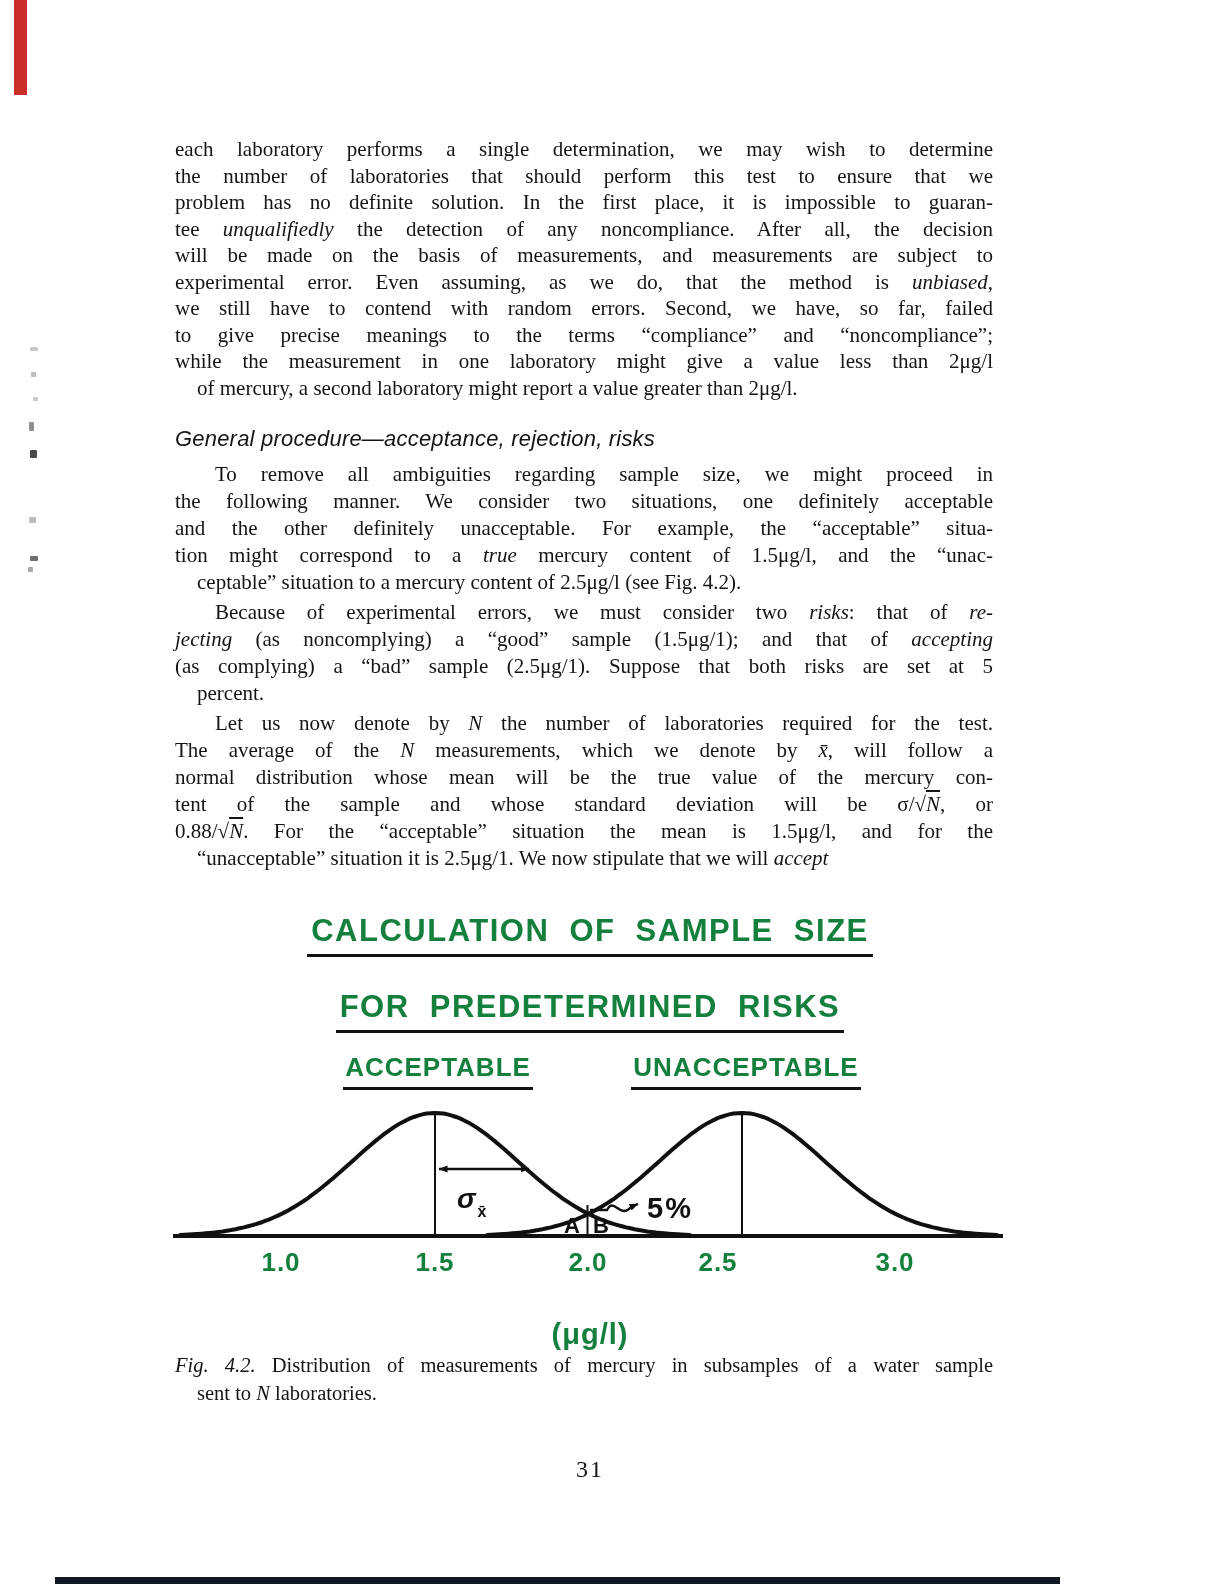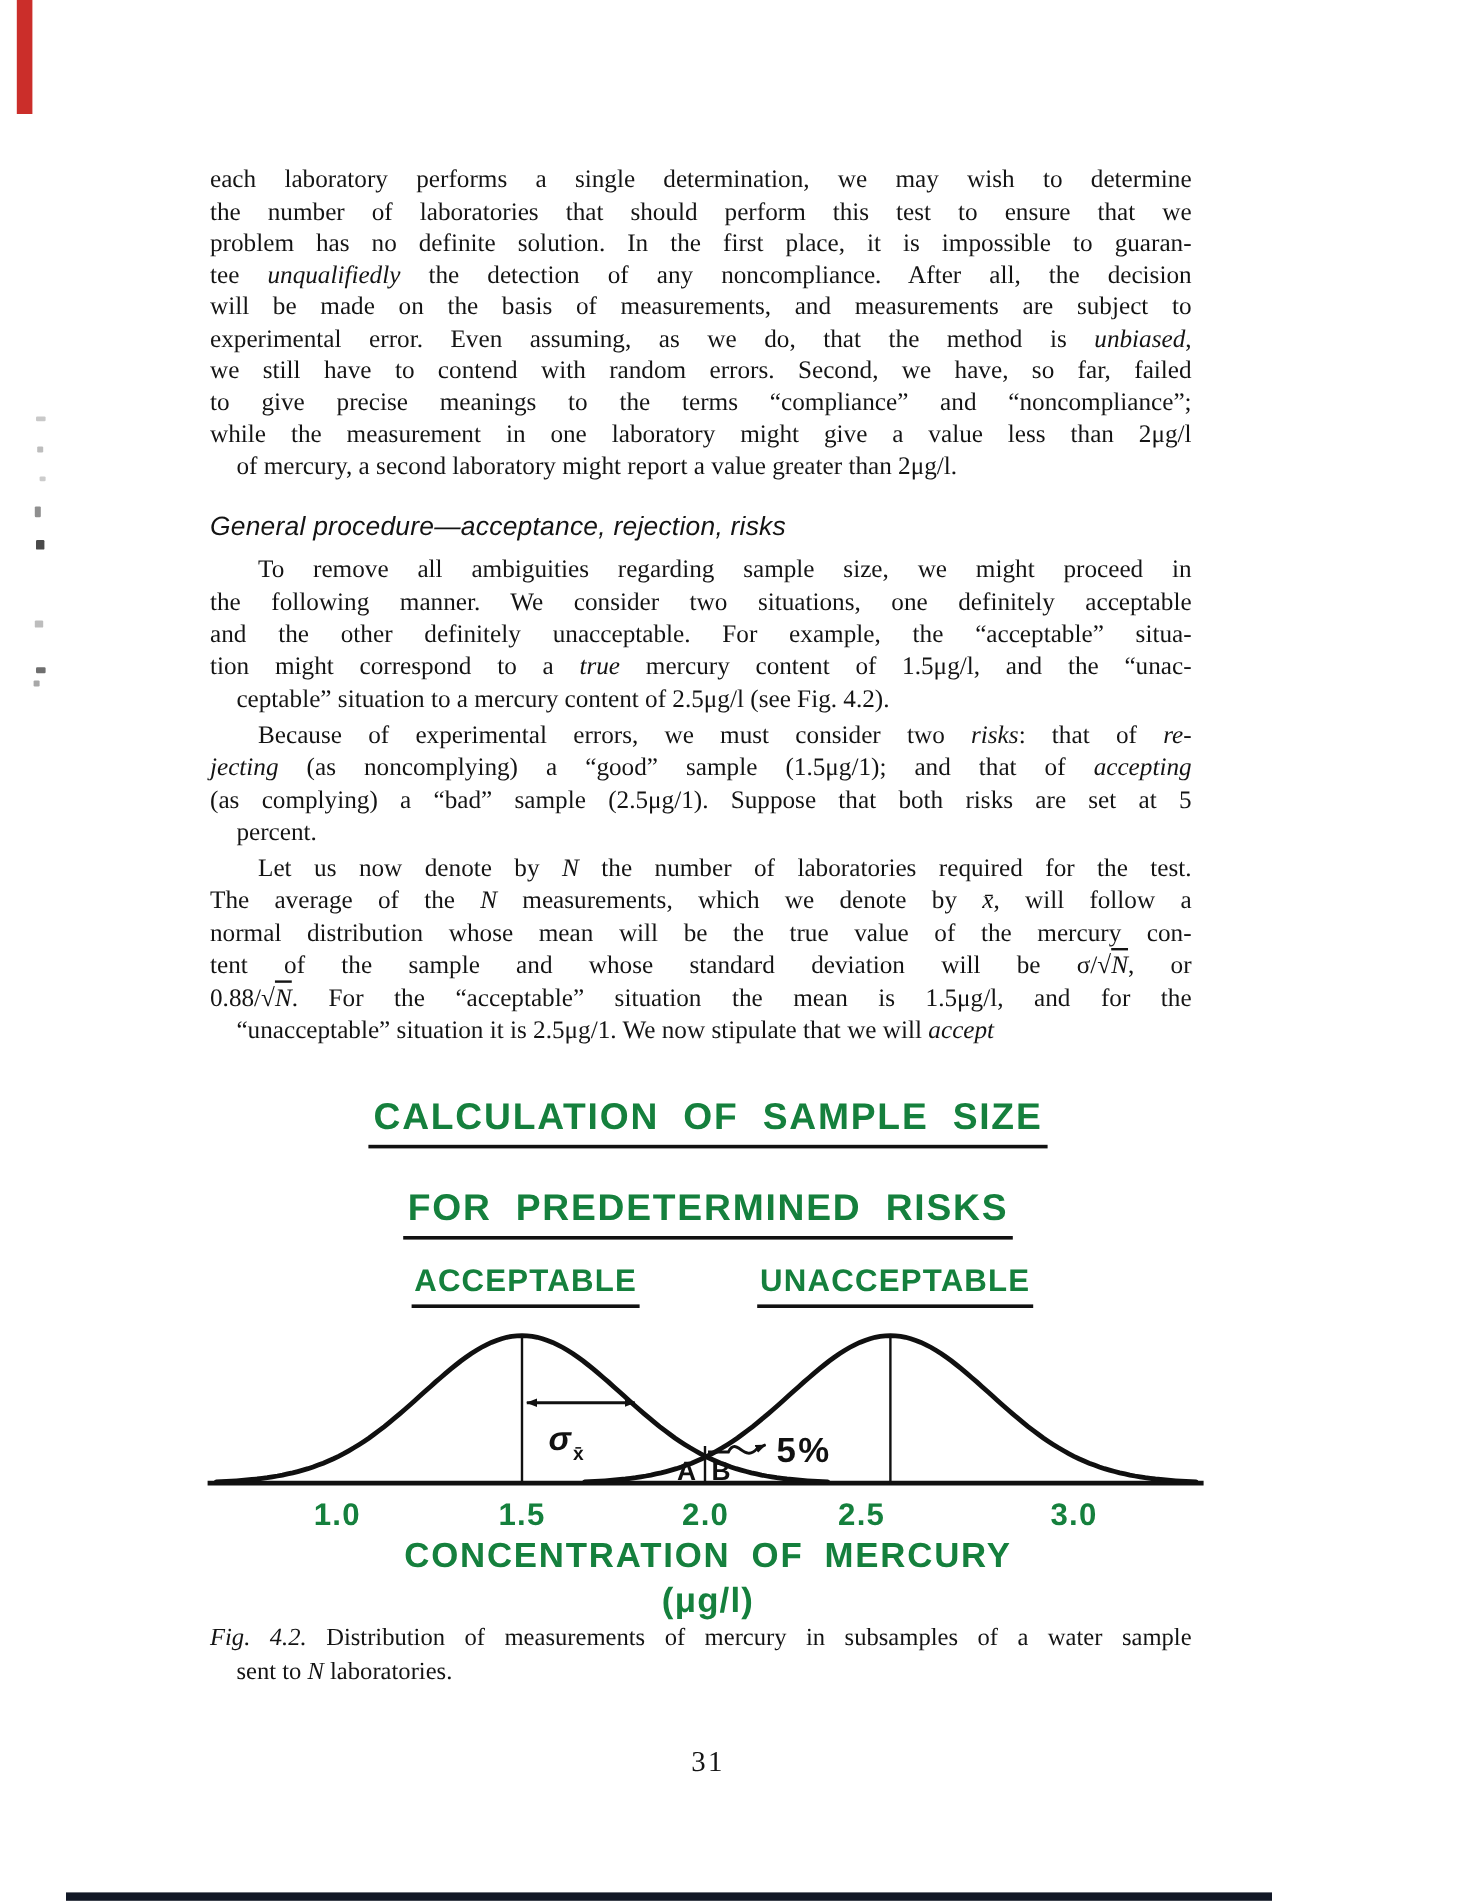--- a/index.html
+++ b/index.html
@@ -136,21 +136,20 @@
       <path d="M 420 105 H 437 C 444 91 450 115 461 102 L 468 99" fill="none" stroke="#111" stroke-width="2.4" marker-end="url(#ah)"></path>
       <text x="477" y="113" font-size="29" letter-spacing="2">5%</text>
     </svg>
 
     <span class="tick" style="left:66px;">1.0</span>
     <span class="tick" style="left:220px;">1.5</span>
     <span class="tick" style="left:373px;">2.0</span>
     <span class="tick" style="left:503px;">2.5</span>
     <span class="tick" style="left:680px;">3.0</span>
 
-    <div class="axis-title">CONCENTRATION OF MERCURY</div>
     <div class="axis-unit">(μg/l)</div>
   </div>
 
   <div class="caption">
     <div class="ln j"><i>Fig. 4.2.</i> Distribution of measurements of mercury in subsamples of a water sample</div>
     <div class="ln last">sent to <i>N</i> laboratories.</div>
   </div>
 
   <div class="pageno">31</div>
 

